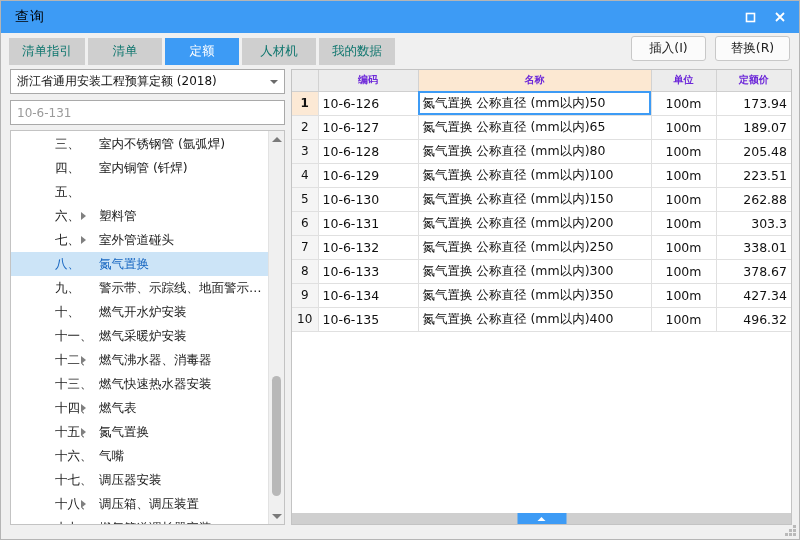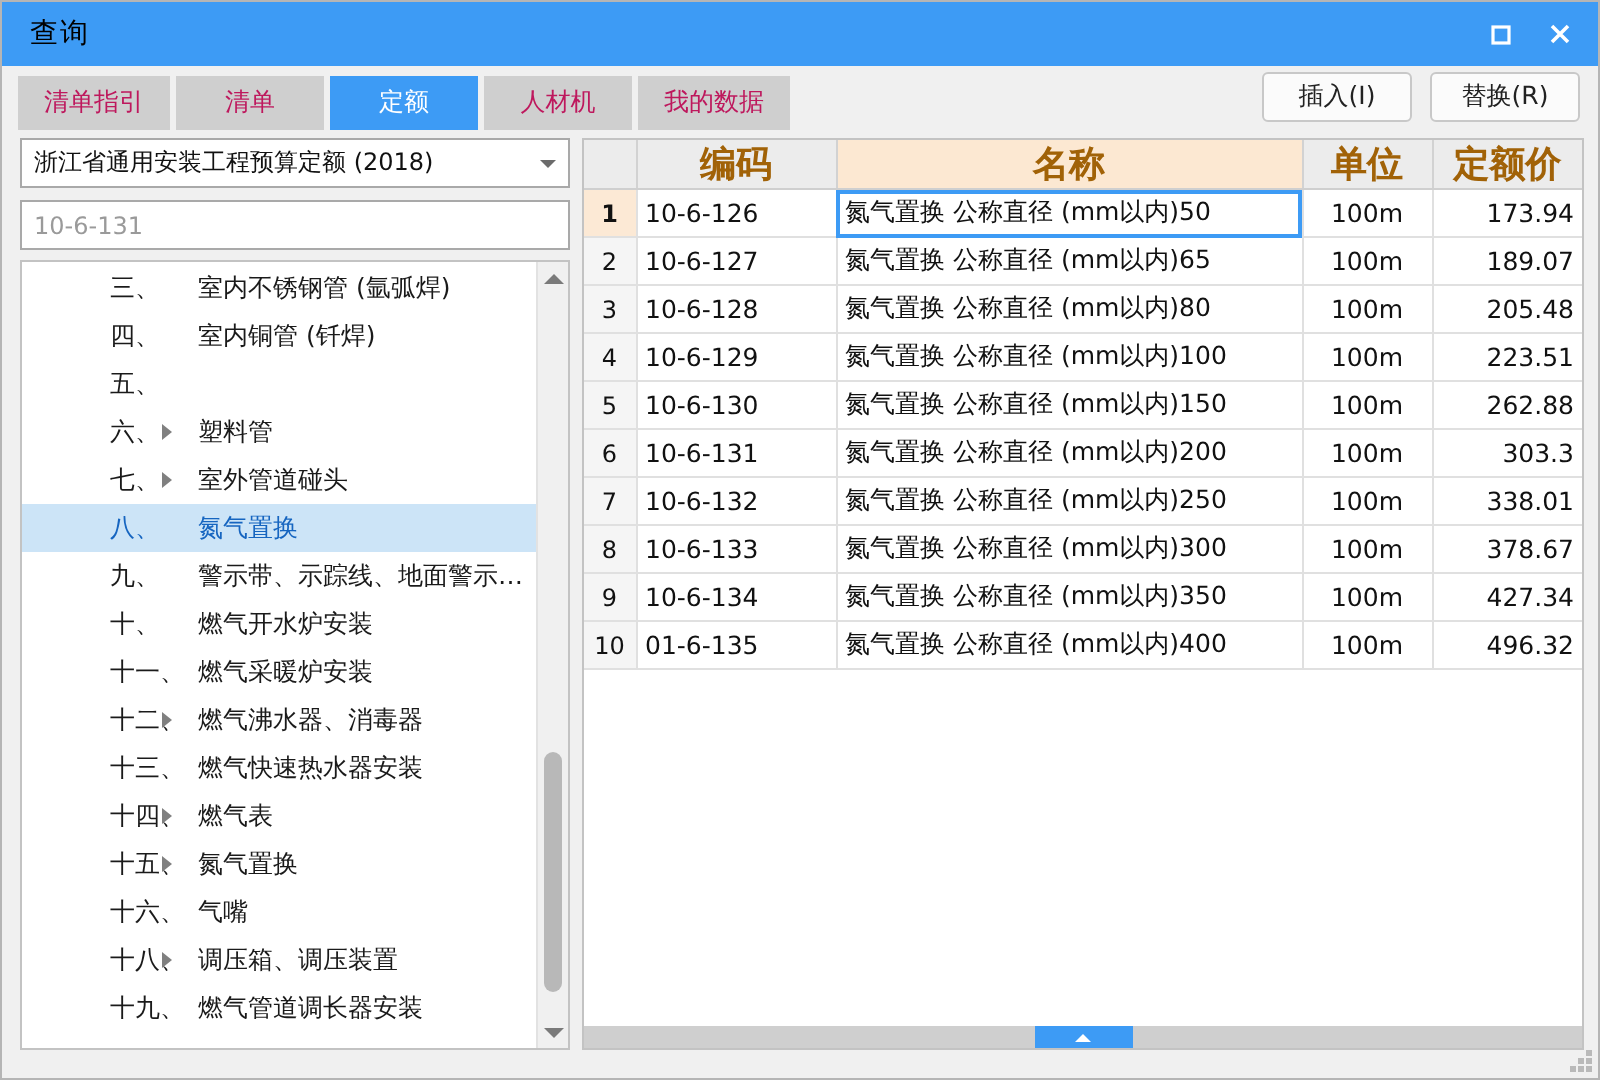--- a/index.html
+++ b/index.html
@@ -49,21 +49,21 @@
     display: flex;
     align-items: flex-end;
     padding-left: 8px;
   }
   .tabs { display: flex; gap: 3px; align-items: flex-end; }
   .tab {
     height: 27px;
     min-width: 74px;
     padding: 0 13px;
     background: #cfcfcf;
-    color: #be185d;
+    color: #0f766e;
     display: flex; align-items: center; justify-content: center;
     font-size: 12.5px;
     cursor: default;
     border: none;
   }
   .tab.active {
     background: #3d9bf5;
     color: #ffffff;
   }
   .toolbtns {
@@ -217,22 +217,22 @@
     border-collapse: collapse;
     table-layout: fixed;
     font-size: 12.5px;
   }
   table.grid th {
     height: 21px;
     background: #ececec;
     border-right: 1px solid #d2d2d2;
     border-bottom: 1px solid #cfcfcf;
     font-weight: bold;
-    color: #a16207;
-    font-size: 18px;
+    color: #6d28d9;
+    font-size: 10px;
   }
   table.grid th.name-h { background: #fce8d2; }
   table.grid td {
     height: 24px;
     border-right: 1px solid #e0e0e0;
     border-bottom: 1px solid #e0e0e0;
     color: #111111;
     padding: 0 4px;
     white-space: nowrap;
     overflow: hidden;
@@ -431,20 +431,26 @@
               <div class="tnode-inner">
                 <span class="exp"></span>
                 <span class="num">十五、</span>
                 <span>氮气置换</span>
               </div>
             </div>
             <div class="tnode">
               <div class="tnode-inner">
                 <span class="num">十六、</span>
                 <span>气嘴</span>
+              </div>
+            </div>
+            <div class="tnode">
+              <div class="tnode-inner">
+                <span class="num">十七、</span>
+                <span>调压器安装</span>
               </div>
             </div>
             <div class="tnode">
               <div class="tnode-inner">
                 <span class="exp"></span>
                 <span class="num">十八、</span>
                 <span>调压箱、调压装置</span>
               </div>
             </div>
             <div class="tnode">
@@ -544,21 +550,21 @@
               </tr>
               <tr class="">
                 <td class="idx">9</td>
                 <td class="code">10-6-134</td>
                 <td class="name">氮气置换  公称直径 (mm以内)350</td>
                 <td class="unit">100m</td>
                 <td class="price" style="border-right: none;">427.34</td>
               </tr>
               <tr class="">
                 <td class="idx">10</td>
-                <td class="code">01-6-135</td>
+                <td class="code">10-6-135</td>
                 <td class="name">氮气置换  公称直径 (mm以内)400</td>
                 <td class="unit">100m</td>
                 <td class="price" style="border-right: none;">496.32</td>
               </tr>
             </tbody>
         </table>
         <div class="gridfill"></div>
         <div class="hsb">
           <div class="hthumb">
             <div class="caret"></div>

